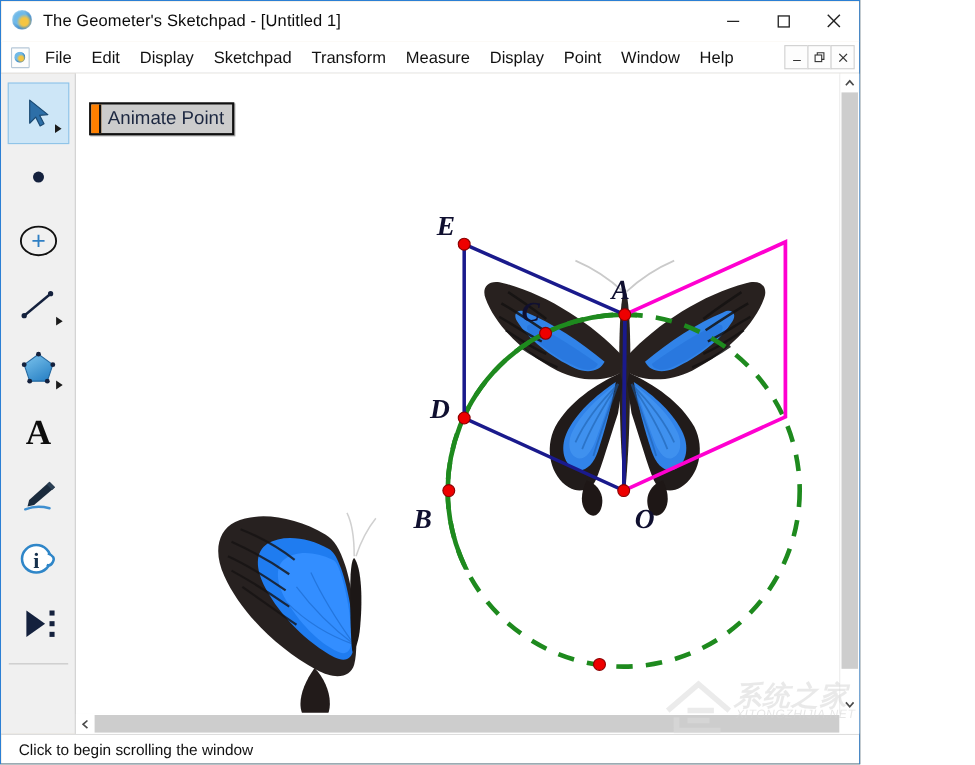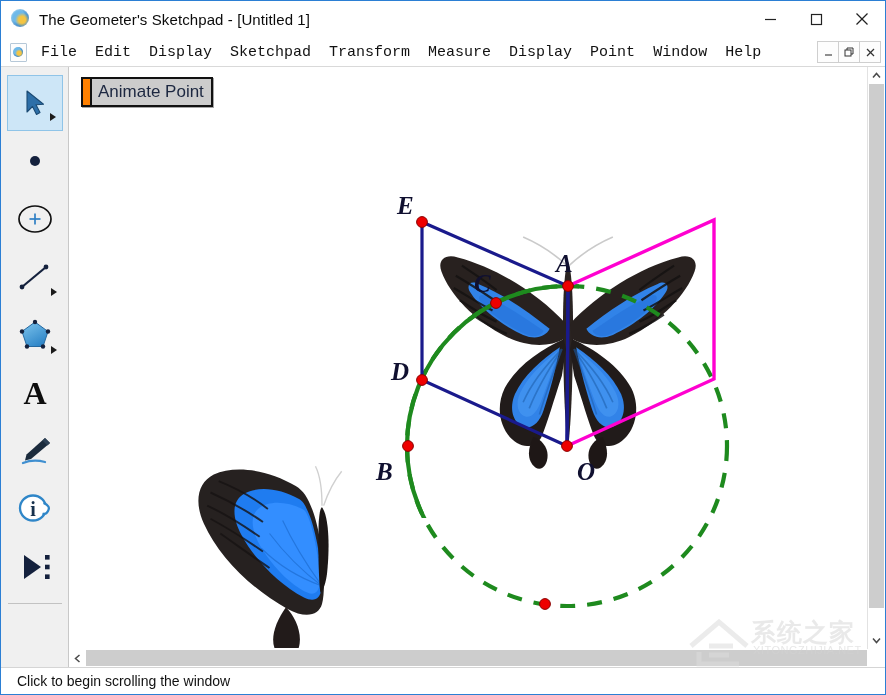--- a/index.html
+++ b/index.html
@@ -9,21 +9,21 @@
   body {
     width: 886px; height: 695px;
     font-family: "Liberation Sans", sans-serif;
     overflow: hidden;
     position: relative;
   }
 
   #app-window {
     position: absolute;
     left: 0; top: 0;
-    width: 886px; height: 695px;
+    width: 782px; height: 695px;
     background: #a16207;
     border: 1px solid #2b7fd4;
     box-sizing: border-box;
     display: flex;
     flex-direction: column;
   }
 
   
   #title-bar {
     height: 36px;
@@ -69,21 +69,20 @@
   .win-btn svg { display: block; }
 
   
   #menu-bar {
     height: 28px; min-height: 28px;
     background: #ffffff;
     display: flex;
     align-items: center;
     position: relative;
     border-bottom: 1px solid #d9d9d9;
-    font-family: Liberation Mono, monospace;
   }
   #menu-doc-icon {
     width: 16px; height: 18px;
     margin-left: 9px; margin-right: 6px;
     position: relative;
     flex: none;
   }
   .doc-icon-shape {
     width: 15px; height: 17px;
     background: #fdfdfd;
@@ -192,21 +191,21 @@
     border-top: 1px solid #ffffff;
   }
   #sketch-svg {
     position: absolute;
     left: 0; top: 0;
   }
 
   
   #animate-point-btn {
     position: absolute;
-    left: 12px; top: 9px;
+    left: 12px; top: 25px;
     height: 26px;
     display: flex;
     align-items: stretch;
     border: 2px solid #111;
     background: #cccccc;
     box-shadow: 1px 1px 0 rgba(0,0,0,.35);
     z-index: 5;
   }
   #animate-accent {
     width: 7px;
@@ -283,25 +282,26 @@
     display: flex;
     align-items: center;
     padding-left: 16px;
     font-size: 14px;
     color: #111;
   }
 
   
   #watermark {
     position: absolute;
-    right: 20px; bottom: 24px;
+    right: 0; bottom: 24px;
     width: 180px; height: 62px;
     pointer-events: none;
     opacity: .55;
     z-index: 20;
+    font-style: italic;
   }
   #watermark .wm-cn {
     position: absolute;
     left: 66px; top: 8px;
     font-size: 25px;
     font-weight: bold;
     color: #d8d8d8;
     letter-spacing: 1px;
     font-family: "DejaVu Sans", sans-serif;
   }

